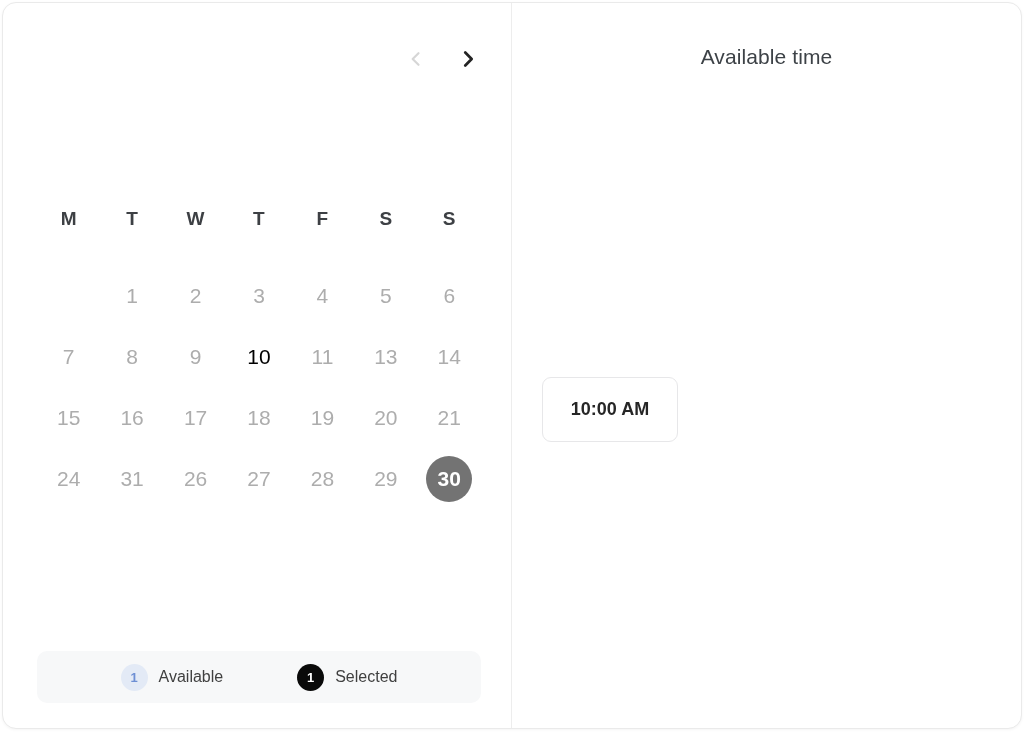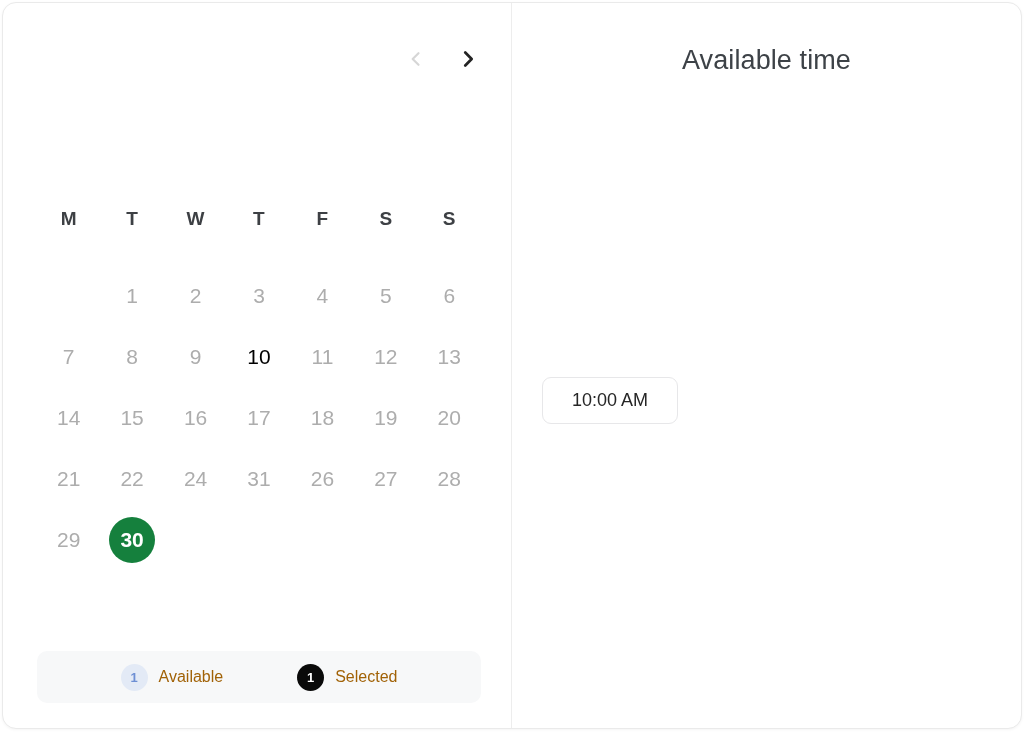--- a/index.html
+++ b/index.html
@@ -120,21 +120,21 @@
     color: #adadad;
     cursor: pointer;
     user-select: none;
   }
   .day.is-empty { visibility: hidden; cursor: default; }
   .day.is-today {
     color: #000000;
     font-weight: 400;
   }
   .day.is-selected {
-    background: #15803d;
+    background: #737373;
     color: #ffffff;
     font-weight: 700;
   }
 
   
   #legend {
     position: absolute;
     left: 34px;
     top: 648px;
     width: 444px;
@@ -159,40 +159,40 @@
     align-items: center;
     justify-content: center;
     font-size: 13px;
     font-weight: 700;
     flex: 0 0 27px;
   }
   .legend-dot.available { background: #e3eaf6; color: #6d8fd4; }
   .legend-dot.selected { background: #0a0a0a; color: #ffffff; }
   .legend-label {
     font-size: 16px;
-    color: #a16207;
+    color: #404040;
     white-space: nowrap;
   }
 
   
   #time-panel {
     position: relative;
     flex: 1 1 auto;
     height: 100%;
   }
 
   #time-header {
     position: absolute;
     left: 0;
     right: 0;
     top: 42px;
     text-align: center;
   }
   #time-title {
-    font-size: 27px;
+    font-size: 21px;
     font-weight: 400;
     color: #3d4247;
     letter-spacing: 0.1px;
   }
   #time-subtitle {
     margin-top: 9px;
     font-size: 15px;
     color: #2b2b2b;
     opacity: 0.014;
     letter-spacing: 0.2px;
@@ -202,29 +202,29 @@
     position: absolute;
     left: 30px;
     right: 30px;
     top: 374px;
     display: flex;
     flex-wrap: wrap;
     gap: 14px;
   }
   .slot {
     min-width: 136px;
-    height: 47px;
+    height: 65px;
     background: #ffffff;
     border: 1px solid #e7e7e9;
     border-radius: 9px;
     display: flex;
     align-items: center;
     justify-content: center;
     font-size: 18px;
-    font-weight: 400;
+    font-weight: 700;
     color: #262626;
     cursor: pointer;
     padding: 0 16px;
   }
 </style>
 </head>
 <body>
 
 <div id="booking-card">
 
@@ -293,23 +293,20 @@
         <div class="day-cell">
           <div class="day">9</div>
         </div>
         <div class="day-cell">
           <div class="day is-today">10</div>
         </div>
         <div class="day-cell">
           <div class="day">11</div>
         </div>
         <div class="day-cell">
-          <div class="day">12</div>
-        </div>
-        <div class="day-cell">
           <div class="day">13</div>
         </div>
         <div class="day-cell">
           <div class="day">14</div>
         </div>
         <div class="day-cell">
           <div class="day">15</div>
         </div>
         <div class="day-cell">
           <div class="day">16</div>
@@ -321,23 +318,20 @@
           <div class="day">18</div>
         </div>
         <div class="day-cell">
           <div class="day">19</div>
         </div>
         <div class="day-cell">
           <div class="day">20</div>
         </div>
         <div class="day-cell">
           <div class="day">21</div>
-        </div>
-        <div class="day-cell">
-          <div class="day">22</div>
         </div>
         <div class="day-cell">
           <div class="day">24</div>
         </div>
         <div class="day-cell">
           <div class="day">31</div>
         </div>
         <div class="day-cell">
           <div class="day">26</div>
         </div>

